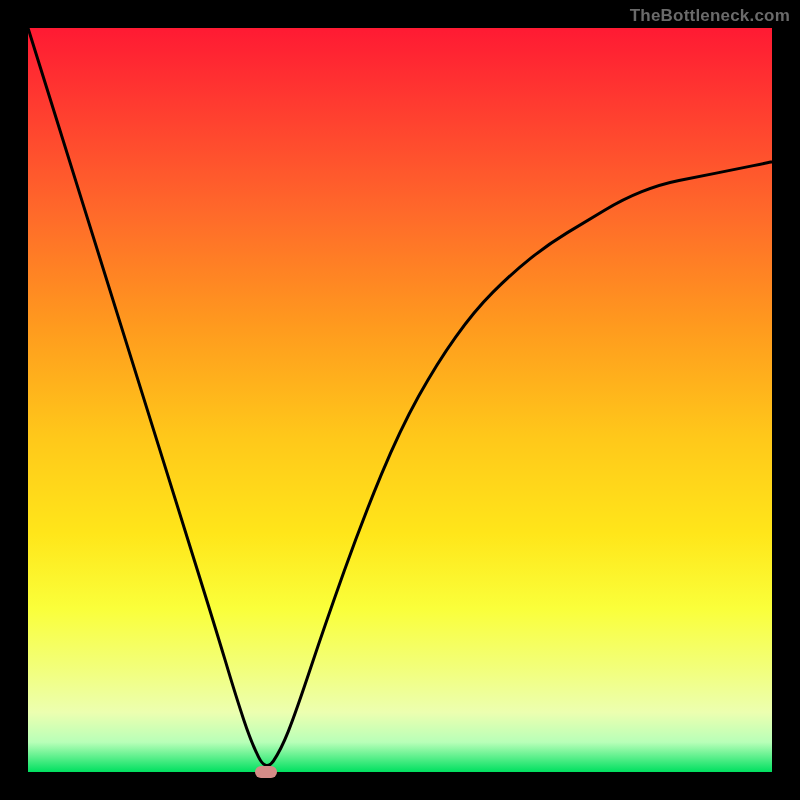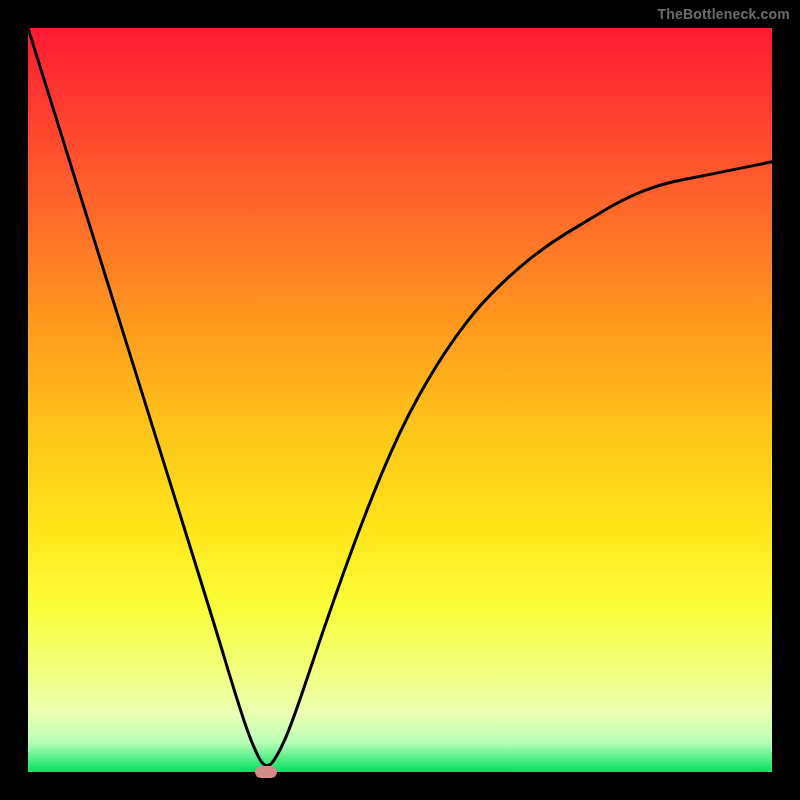--- a/index.html
+++ b/index.html
@@ -19,21 +19,21 @@
       #faff3a 78%,
       #f2ff7a 86%,
       #ecffb0 92%,
       #b8ffb8 96%,
       #00e060 100%);
   }
   .watermark {
     position: absolute;
     top: 6px; right: 10px;
     font-family: Arial, Helvetica, sans-serif;
-    font-size: 14px;
+    font-size: 17px;
     font-weight: 600;
     color: #6a6a6a;
     letter-spacing: 0.2px;
     user-select: none;
   }
   svg.curve {
     position: absolute;
     left: 28px; top: 28px;
     width: 744px; height: 744px;
     pointer-events: none;

